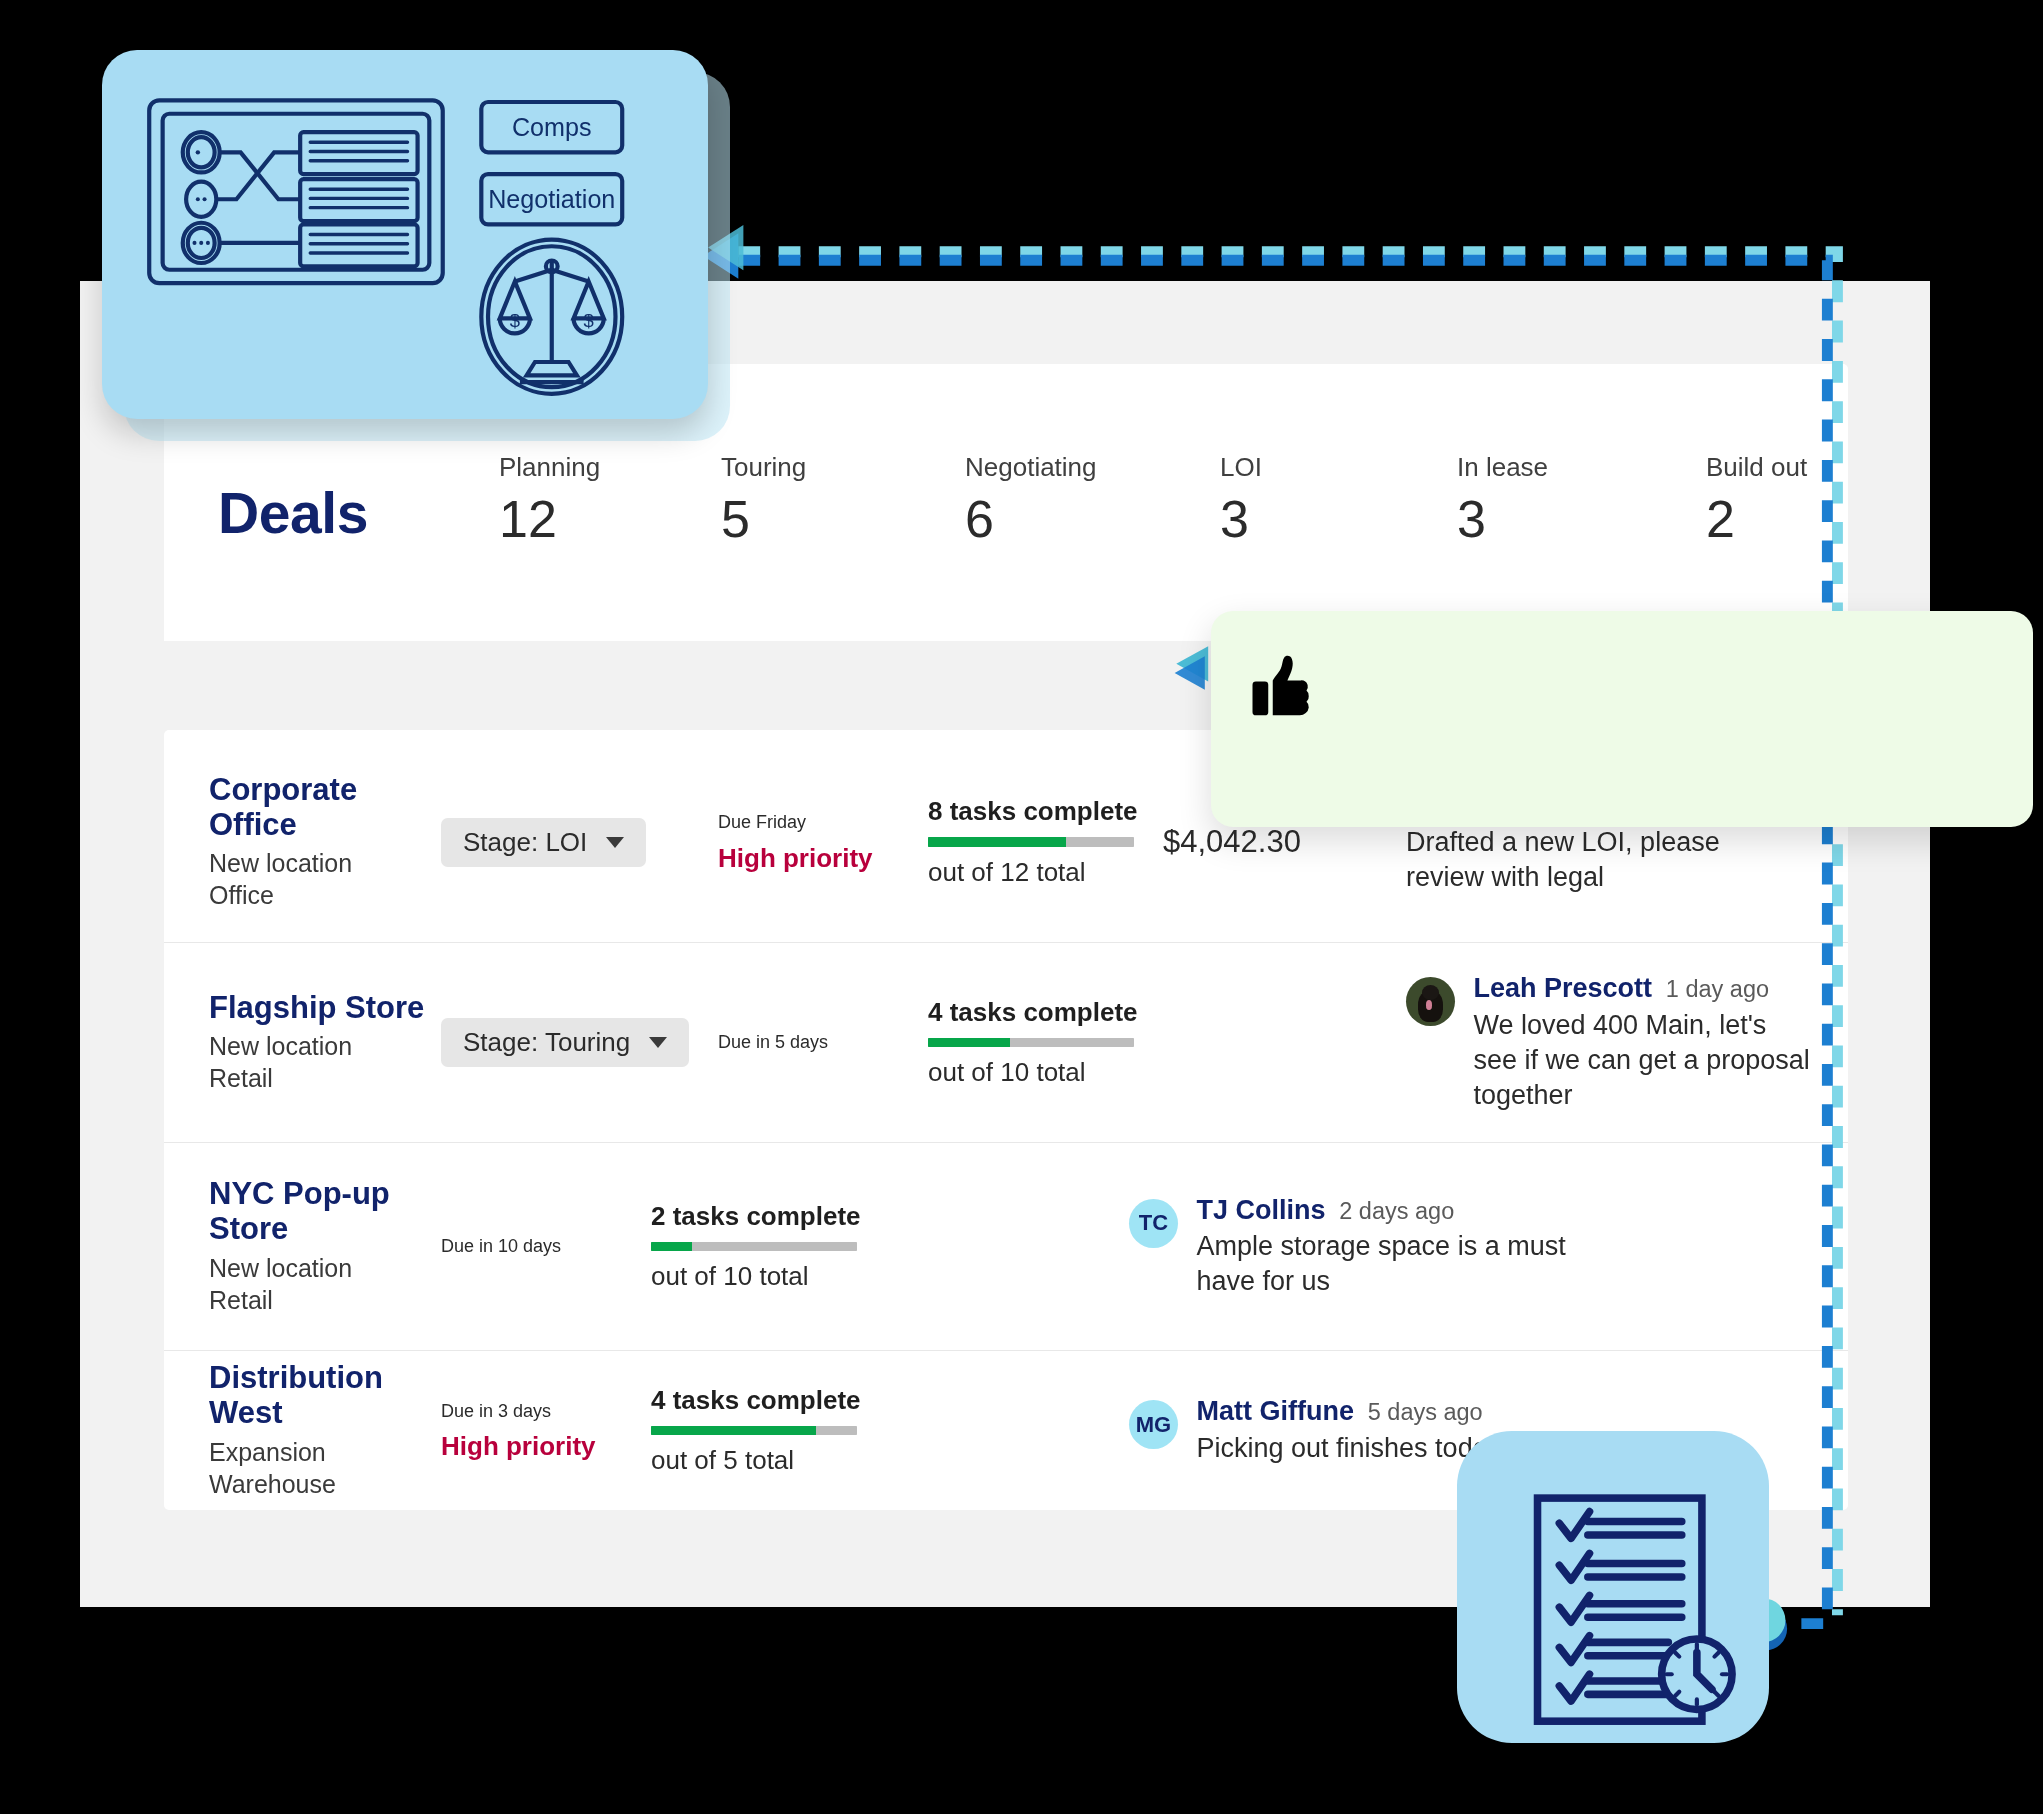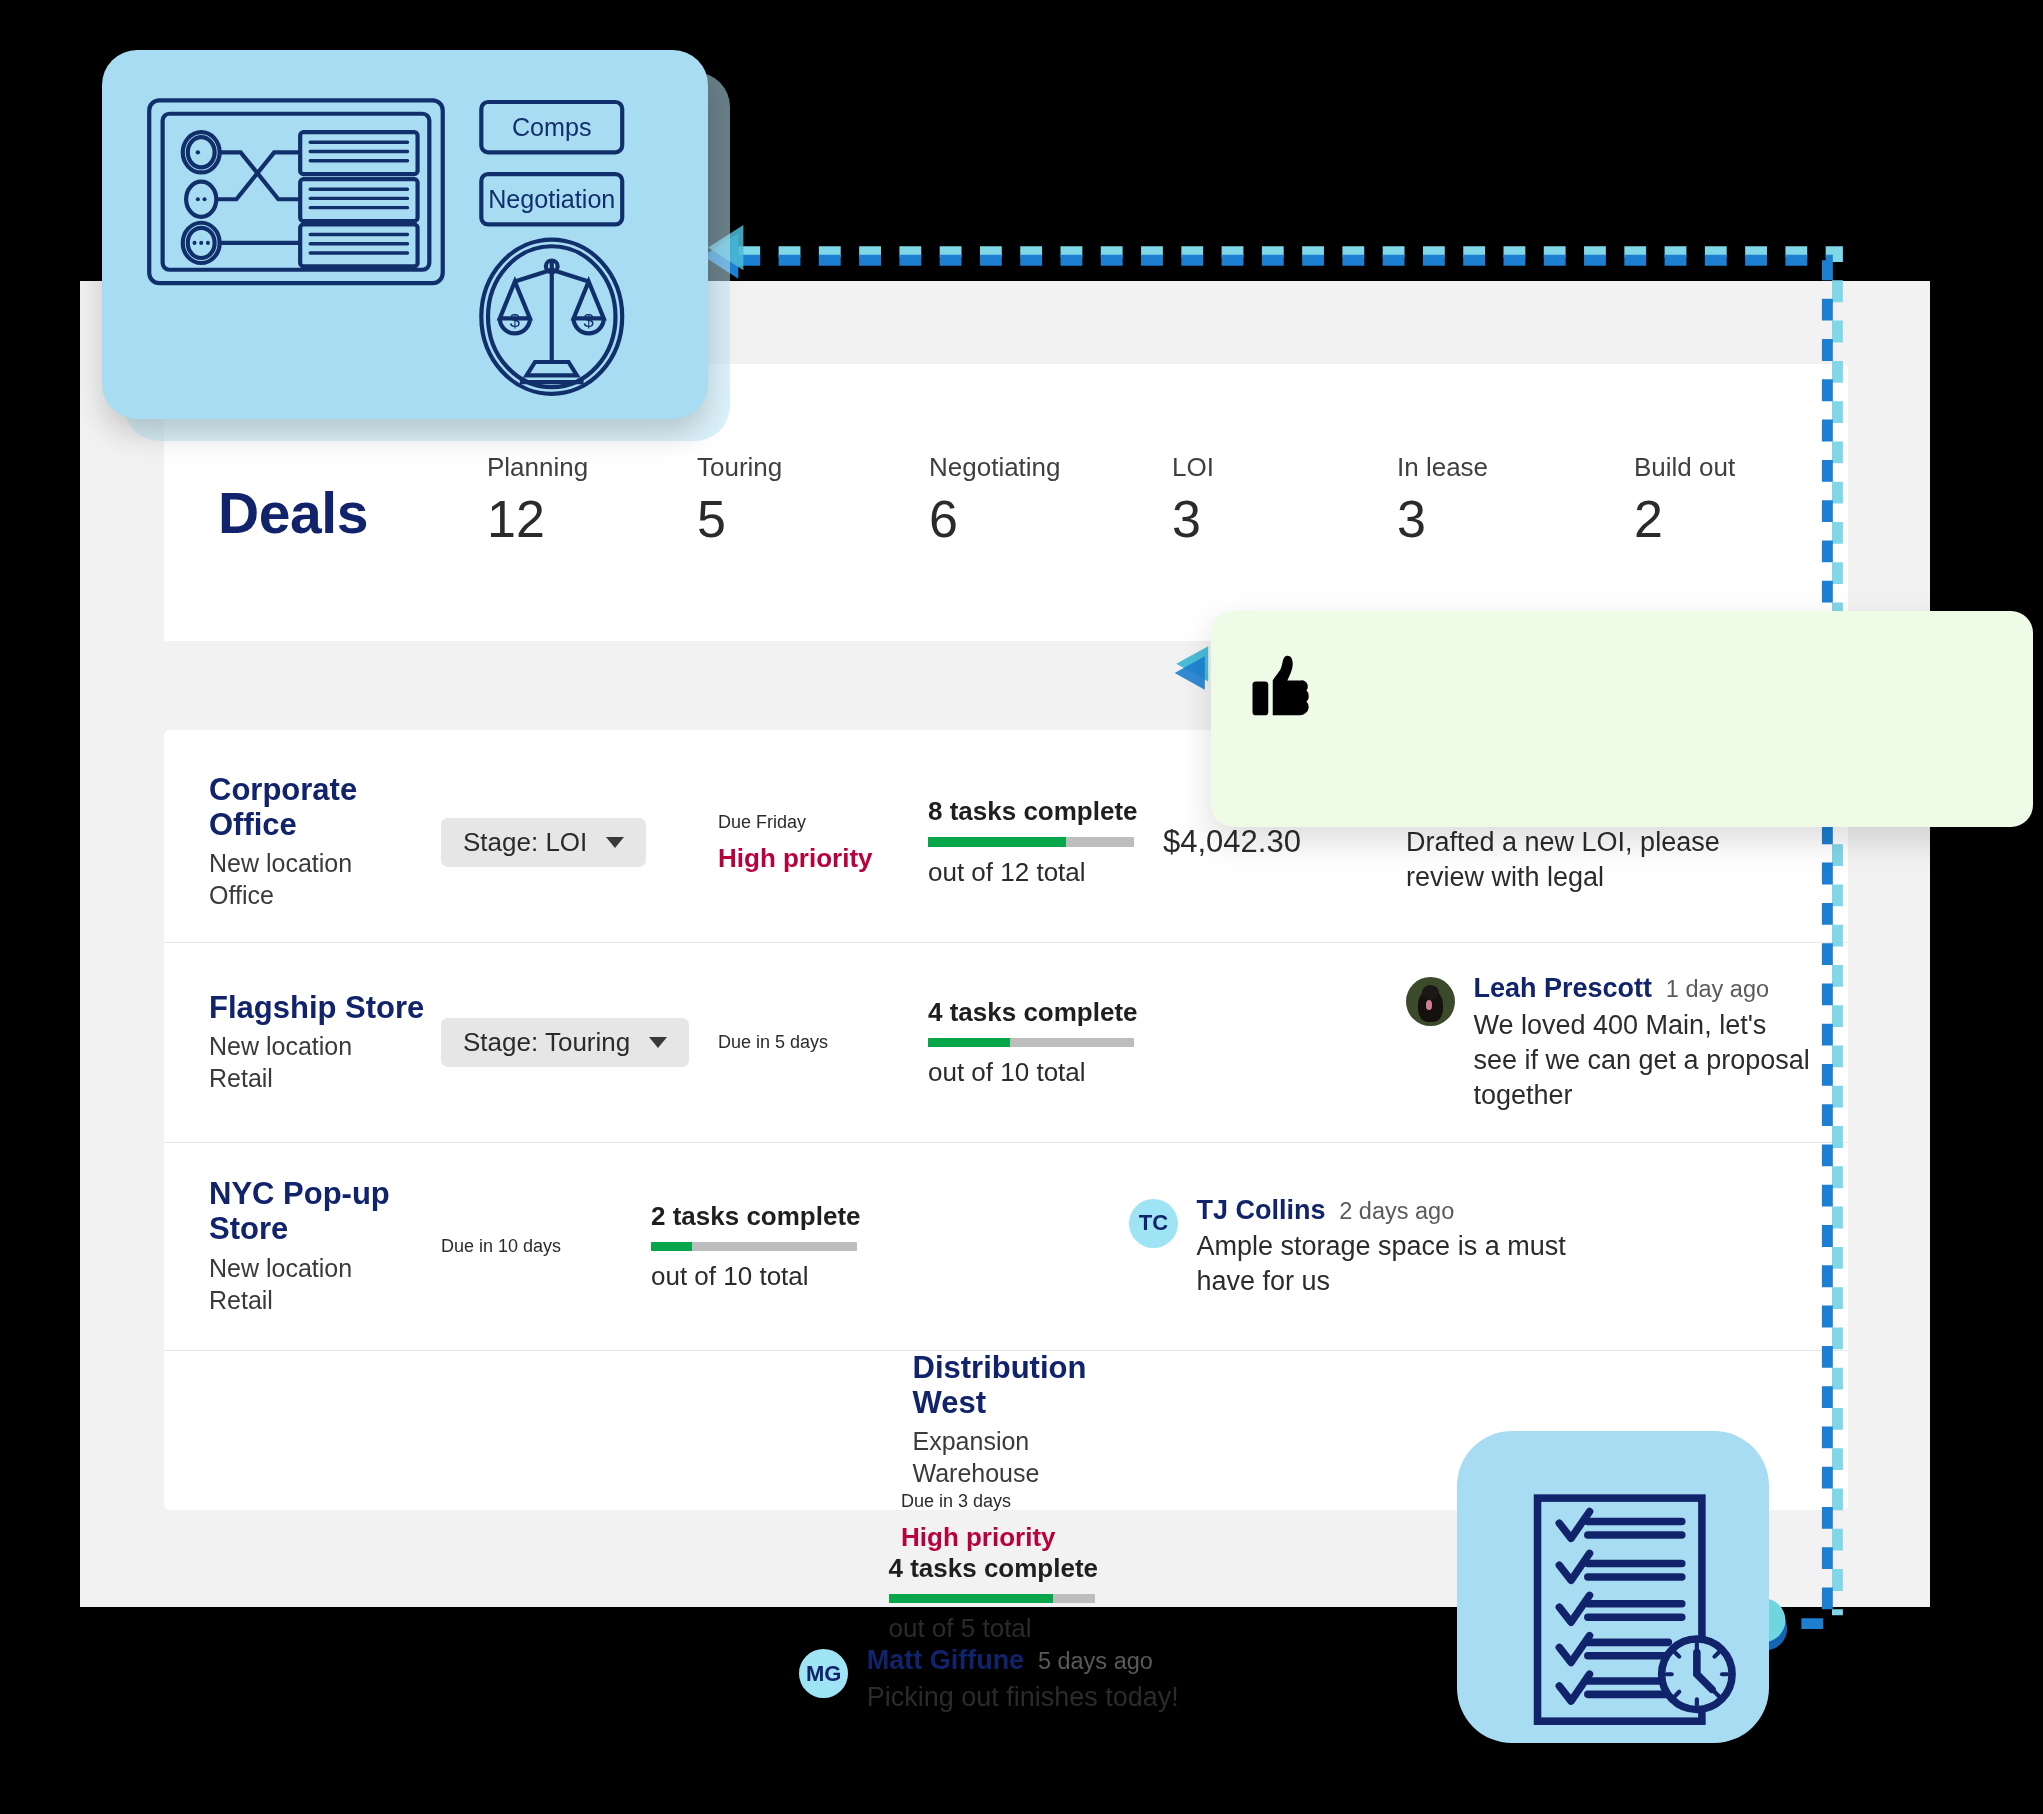--- a/index.html
+++ b/index.html
@@ -42,21 +42,21 @@
   }
   .deals-title {
     font-size: 57px;
     font-weight: bold;
     color: #11236b;
     letter-spacing: -0.4px;
     margin-top: 27px;
     width: 269px;
     flex: none;
   }
-  .stat { flex: none; }
+  .stat { flex: none; margin-left: 12px; }
   .stat-label {
     font-size: 26px;
     color: #3f3f3f;
     line-height: 1.1;
     white-space: nowrap;
   }
   .stat-value {
     font-size: 52px;
     color: #2b2b2b;
     line-height: 1.25;
@@ -342,21 +342,21 @@
       <div class="comment-body">
         <div class="comment-meta">
           <span class="comment-author">TJ Collins</span>
           <span class="comment-time">2 days ago</span>
         </div>
         <div class="comment-text" style="max-width:386px">Ample storage space is a must have for us</div>
       </div>
     </div>
   </div>
 
-  <div class="deal-row last" style="top:1351px; height:159px;flex-direction:column;">
+  <div class="deal-row last" style="top:1351px; height:159px;">
     <div class="col-name">
       <div class="deal-name" style="max-width:193px">Distribution West</div>
       <div class="deal-sub">Expansion</div>
       <div class="deal-sub">Warehouse</div>
     </div>
     <div class="col-due">
       <div class="due-text" style="max-width:134px">Due in 3 days</div>
       <div class="priority">High priority</div>
     </div>
     <div class="col-tasks">

